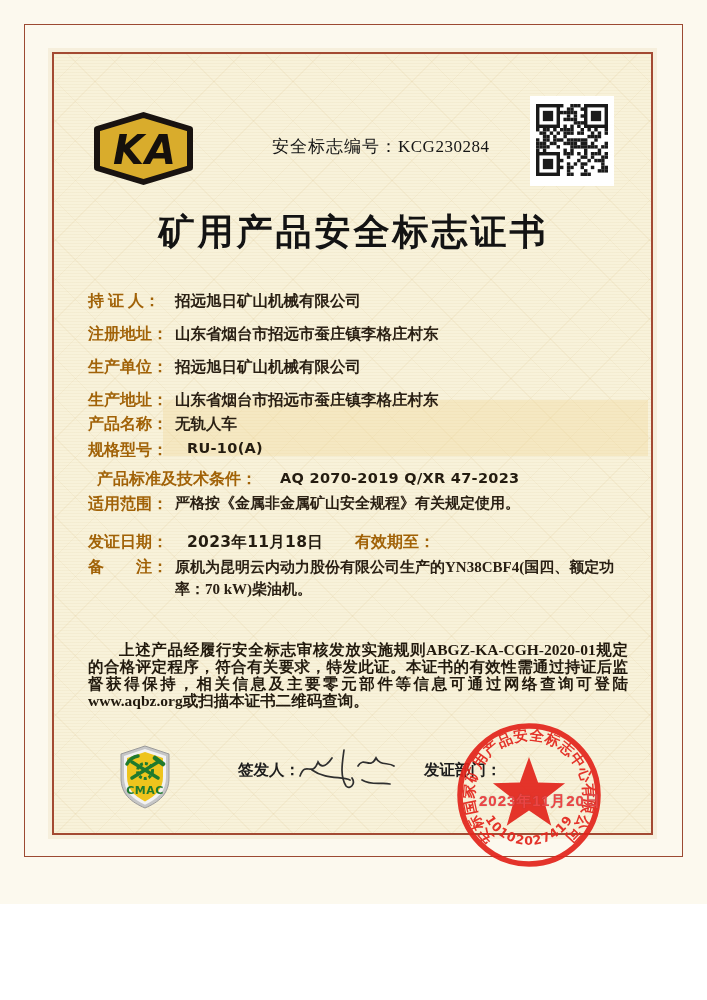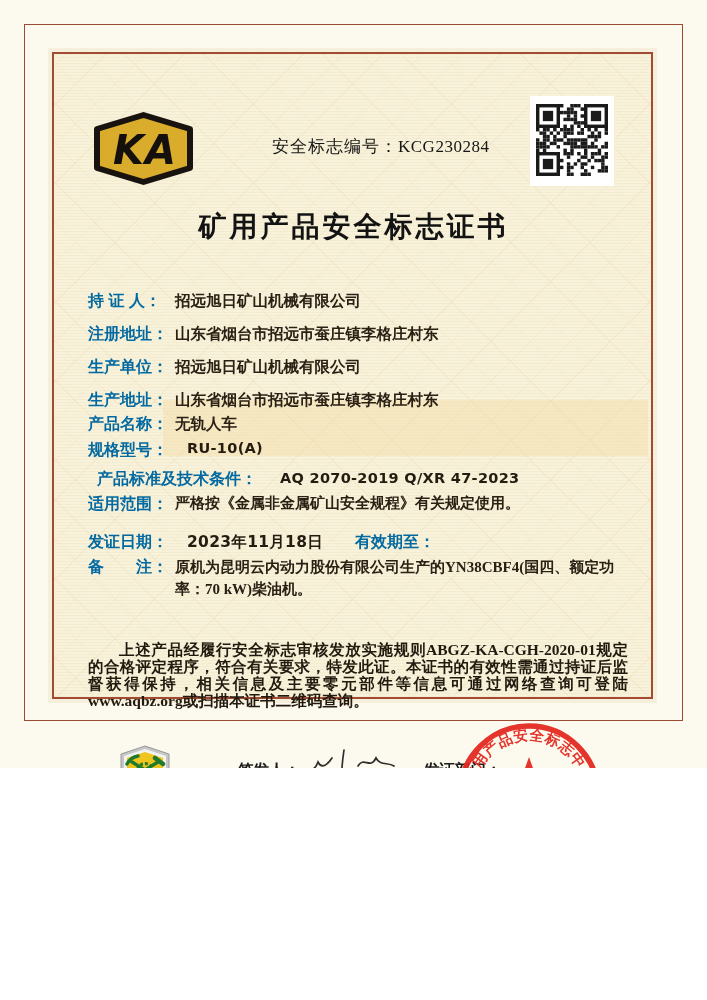--- a/index.html
+++ b/index.html
@@ -1,17 +1,17 @@
 <!DOCTYPE html>
 <html><head>
 <meta charset="utf-8">
 <style>
   html,body{margin:0;padding:0;}
   body{font-family:"Liberation Sans",sans-serif;}
-  .page{position:relative;width:707px;height:768px;background:#fcf9ee;overflow:hidden;}
+  .page{position:relative;width:707px;height:904px;background:#fcf9ee;overflow:hidden;}
   
   .frame{position:absolute;left:24px;top:24px;right:24px;bottom:47px;
     background:
       repeating-linear-gradient(45deg, rgba(250,240,218,.55) 0 2px, transparent 2px 7px),
       repeating-linear-gradient(-45deg, rgba(116,52,32,.50) 0 2px, transparent 2px 6px),
       repeating-linear-gradient(0deg, #c austin 0 0),
       repeating-linear-gradient(0deg, #c08a6b 0 3px, #a65a3c 3px 6px);
     border:1px solid #9c4a32;}
   .inner{position:absolute;left:52px;top:52px;right:54px;bottom:69px;
     background:#f8f2da;border:2px solid #a34a33;box-shadow:0 0 0 4px #f6efdc;}
@@ -20,22 +20,22 @@
       repeating-linear-gradient(45deg, rgba(209,178,116,0.10) 0 1px, transparent 1px 28px),
       repeating-linear-gradient(-45deg, rgba(209,178,116,0.10) 0 1px, transparent 1px 28px),
       repeating-linear-gradient(180deg, rgba(190,160,100,0.07) 0 1px, transparent 1px 3px);}
   .hl-band{position:absolute;left:163px;top:400px;width:485px;height:56px;
     background:rgba(240,216,150,0.35);}
   .abs{position:absolute;}
   .num-line{font-family:"Liberation Serif",serif;font-size:17px;color:#151515;}
   .num-line .lbl{letter-spacing:1px;margin-top:42px;}
   .num-line .val{font-family:"Liberation Serif",serif;letter-spacing:.5px;}
   .title{left:0;right:0;top:208px;text-align:center;font-family:"Liberation Serif",serif;
-    font-weight:900;font-size:28px;letter-spacing:3px;color:#131313;}
-  .f-label{font-family:Liberation Sans, sans-serif;font-size:16px;font-weight:600;color:#0369a1;white-space:pre;}
+    font-weight:900;font-size:36px;letter-spacing:3px;color:#131313;}
+  .f-label{font-family:Liberation Serif, serif;font-size:16px;font-weight:600;color:#a16207;white-space:pre;}
   .f-value{font-family:"Liberation Serif",serif;font-size:15.5px;font-weight:700;color:#2a2014;white-space:pre;}
   .v-num{font-family:"DejaVu Sans",sans-serif;font-size:14.5px;font-weight:700;color:#241c10;letter-spacing:.3px;margin-left:12px;}
   .remark-val{font-family:"Liberation Serif",serif;font-size:15px;font-weight:700;color:#2a2014;
     width:460px;line-height:22px;white-space:normal;}
   .statement{left:88px;top:641px;width:540px;font-family:"Liberation Serif",serif;font-size:15.5px;
     font-weight:700;color:#221a0e;line-height:17px;text-align:justify;text-indent:2em;}
   .foot-label{font-family:"Liberation Serif",serif;font-size:15.5px;font-weight:700;color:#1c1c1c;}
   .qr-box{left:530px;top:96px;width:84px;height:90px;background:#ffffff;}
   .seal-date{left:479px;top:792px;font-size:15px;font-weight:700;color:#ef4444;
     letter-spacing:1px;z-index:6;text-shadow:0 0 1px rgba(80,80,80,.55);}

